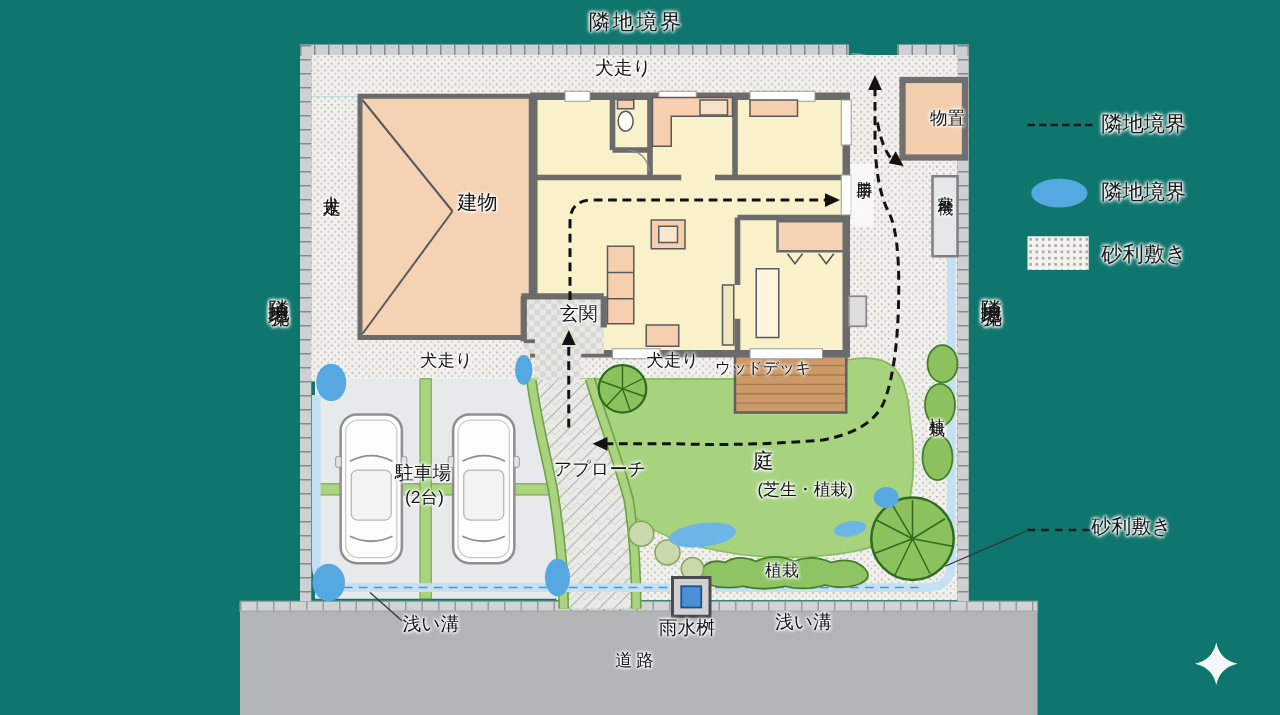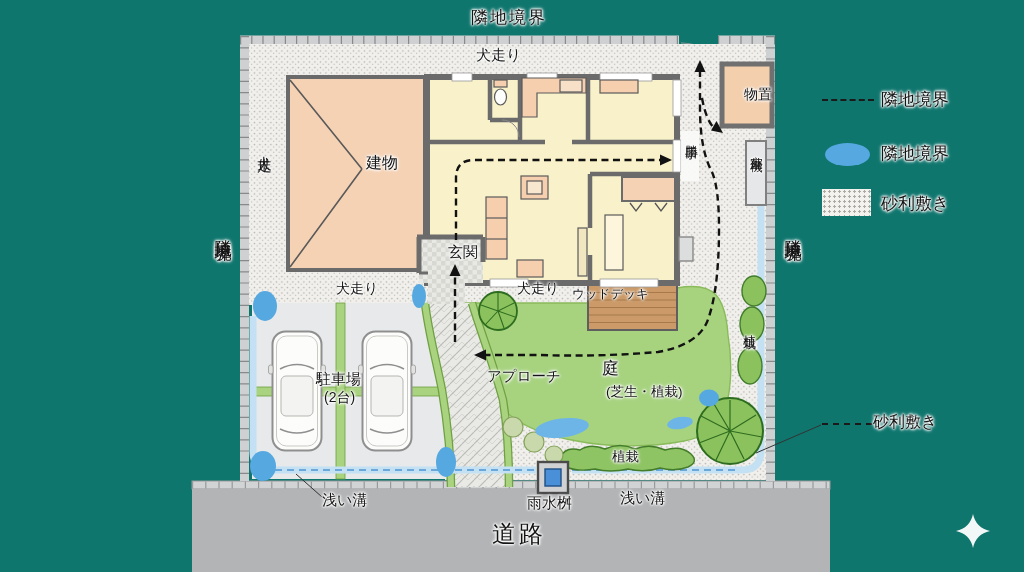--- a/index.html
+++ b/index.html
@@ -4,21 +4,21 @@
 <style>
   html,body{margin:0;padding:0;background:#dfe1e3;}
   #stage{position:relative;width:1024px;height:572px;background:#0f766e;overflow:hidden;
          font-family:Liberation Sans, sans-serif;}
   #plan-svg{position:absolute;left:0;top:0;}
   .lbl{position:absolute;color:#151515;white-space:nowrap;line-height:1.15;
        text-shadow:0 0 2px #fff,0 0 2px #fff,0 0 3px #fff,0 0 3px #fff,0 0 4px #fff;}
   .v{writing-mode:vertical-rl;letter-spacing:2px;}
   .fs12{font-size:12.5px;} .fs13{font-size:13px;} .fs135{font-size:13.5px;}
   .fs14{font-size:14px;} .fs145{font-size:14.5px;} .fs15{font-size:15px;}
-  .fs16{font-size:16px;} .fs17{font-size:17px;} .fs18{font-size:24px;}
+  .fs16{font-size:16px;} .fs17{font-size:17px;} .fs18{font-size:14px;}
   .ls2{letter-spacing:2px;} .ls3{letter-spacing:3px;}
   .legend-dash{position:absolute;width:52px;height:0;border-top:2.6px dashed #1a1a1a;}
   .legend-ellipse{position:absolute;width:45px;height:23px;border-radius:50%;}
   .legend-dots{position:absolute;width:49px;height:27px;background-color:#f3f2ee;
        background-image:radial-gradient(#ababa4 1px, transparent 1.1px);background-size:5px 5px;}
   .annot-dash{position:absolute;width:50px;height:0;border-top:2.6px dashed #1a1a1a;}
 </style>
 </head>
 <body>
 
@@ -263,21 +263,21 @@
 <div class="lbl fs15 v" style="left:256px;top:144px;">犬走り</div>
 <div class="lbl fs14" style="left:336px;top:280px;">犬走り</div>
 <div class="lbl fs14" style="left:517px;top:280px;">犬走り</div>
 
 <div class="lbl fs16" style="left:366px;top:154px;">建物</div>
 <div class="lbl fs14" style="left:732px;top:86px;margin-left:12px;">物置</div>
 <div class="lbl fs13 v" style="left:683px;top:134px;">勝手口</div>
 <div class="lbl fs12 v" style="left:749px;top:146px;">室外機</div>
 <div class="lbl fs15" style="left:448px;top:243px;">玄関</div>
 <div class="lbl fs12" style="left:572px;top:287px;">ウッドデッキ</div>
-<div class="lbl fs145" style="left:443px;top:368px;margin-left:44px;">アプローチ</div>
+<div class="lbl fs145" style="left:443px;top:368px;">アプローチ</div>
 
 <div class="lbl fs17" style="left:602px;top:359px;">庭</div>
 <div class="lbl fs135" style="left:570px;top:384px;padding-left:36px;">(芝生・植栽)</div>
 <div class="lbl fs135" style="left:612px;top:449px;">植栽</div>
 <div class="lbl fs13 v" style="left:741px;top:324px;">植栽</div>
 
 <div class="lbl fs15" style="left:316px;top:370px;">駐車場</div>
 <div class="lbl fs14" style="left:324px;top:389px;">(2台)</div>
 
 <div class="lbl fs15" style="left:322px;top:491px;">浅い溝</div>

